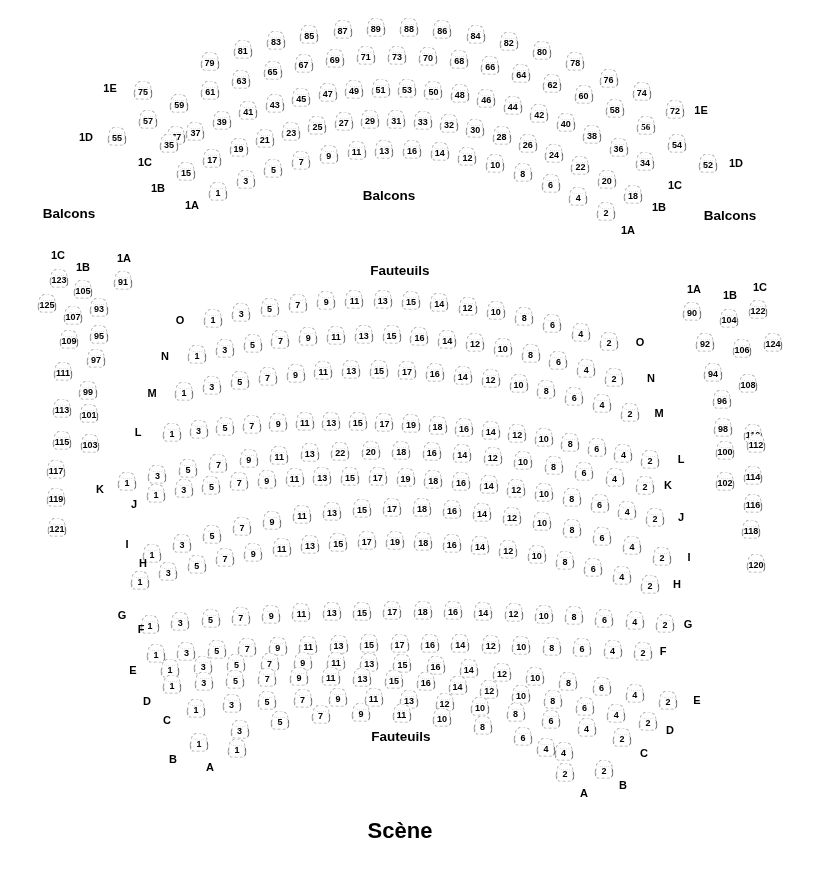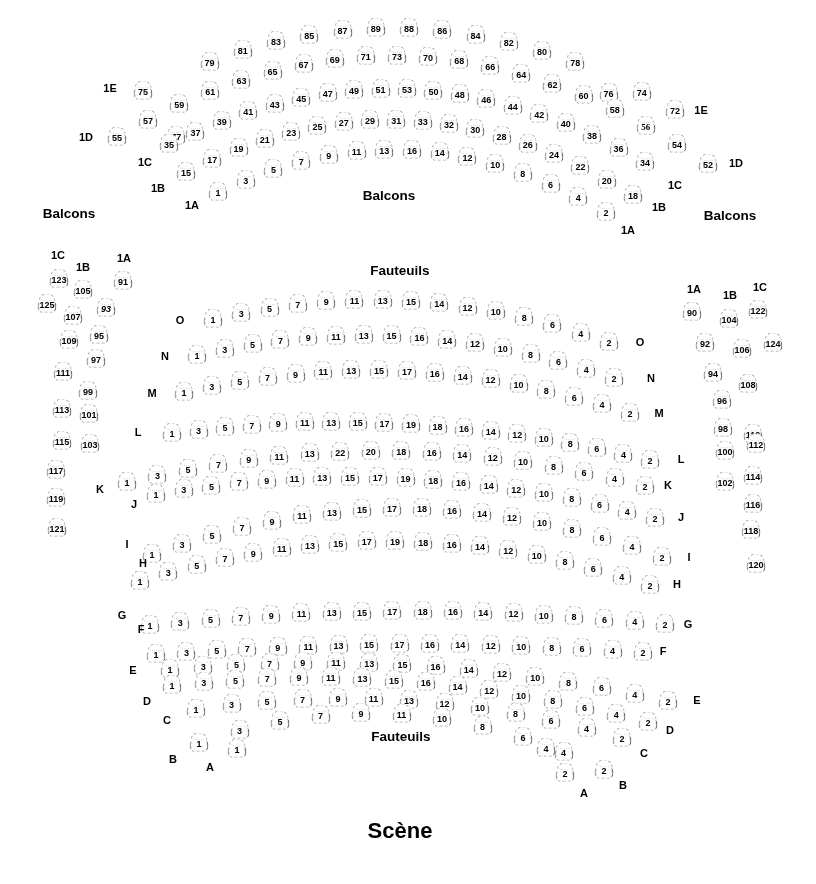--- a/index.html
+++ b/index.html
@@ -104,21 +104,21 @@
       <span class="seat-num">82</span>
     </div>
     <div class="seat" style="left: 542px; top: 49.875px;">
       <span class="seat-body"></span>
       <span class="seat-num">80</span>
     </div>
     <div class="seat" style="left: 575.25px; top: 61.2578px;">
       <span class="seat-body"></span>
       <span class="seat-num">78</span>
     </div>
-    <div class="seat" style="left: 608.5px; top: 92px;">
+    <div class="seat" style="left: 608.5px; top: 78px;">
       <span class="seat-body"></span>
       <span class="seat-num">76</span>
     </div>
     <div class="seat" style="left: 641.75px; top: 90.8203px;">
       <span class="seat-body"></span>
       <span class="seat-num">74</span>
     </div>
     <div class="seat" style="left: 675px; top: 109px;">
       <span class="seat-body"></span>
       <span class="seat-num">72</span>
@@ -1434,21 +1434,21 @@
     </div>
     <div class="seat" style="left: 57px; top: 527px;">
       <span class="seat-body"></span>
       <span class="seat-num">121</span>
     </div>
     <div class="row-letter" style="left: 83px; top: 267px;">1B</div>
     <div class="seat" style="left: 123px; top: 280px;">
       <span class="seat-body"></span>
       <span class="seat-num">91</span>
     </div>
-    <div class="seat" style="left: 106px; top: 307px; font-style: italic;">
+    <div class="seat" style="left: 99px; top: 307px;">
       <span class="seat-body"></span>
       <span class="seat-num">93</span>
     </div>
     <div class="seat" style="left: 99px; top: 334px;">
       <span class="seat-body"></span>
       <span class="seat-num">95</span>
     </div>
     <div class="seat" style="left: 96px; top: 358px;">
       <span class="seat-body"></span>
       <span class="seat-num">97</span>

